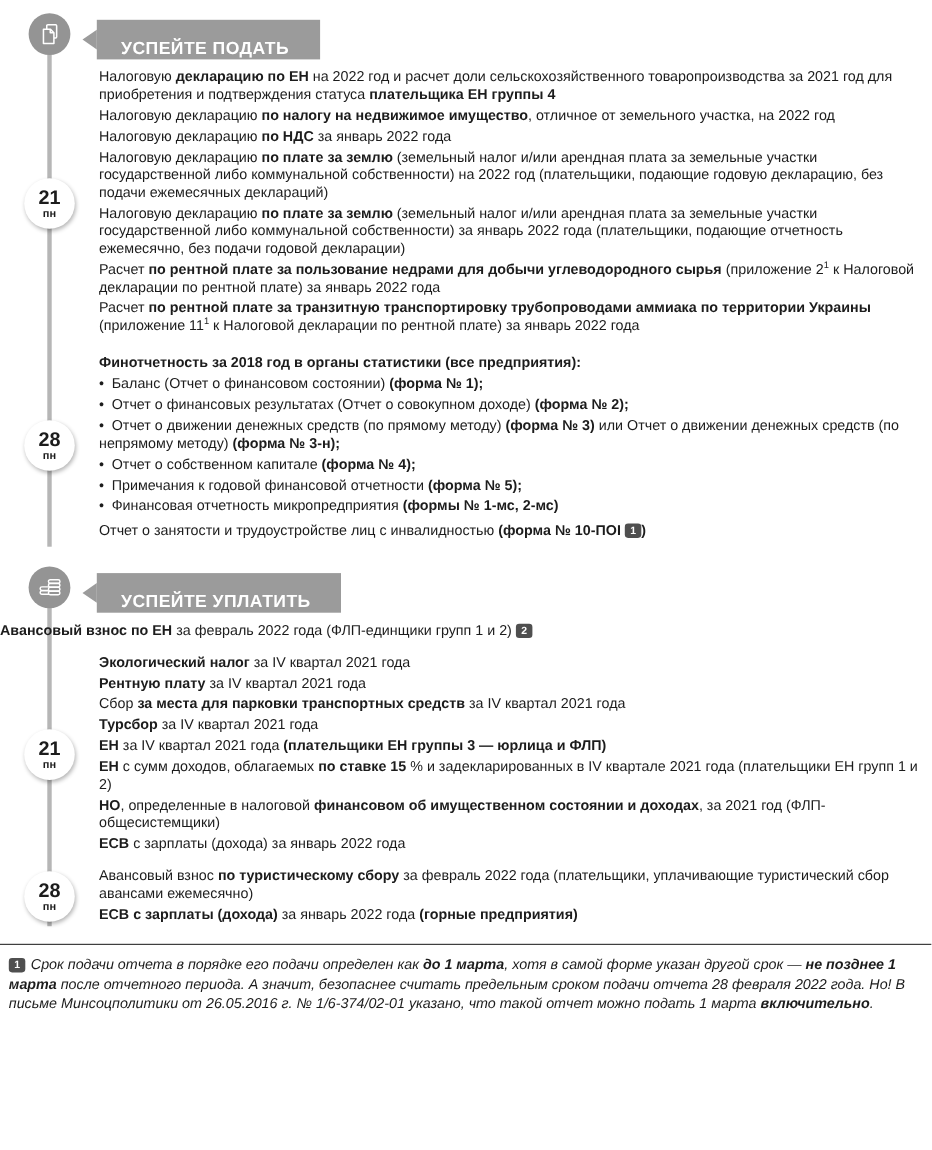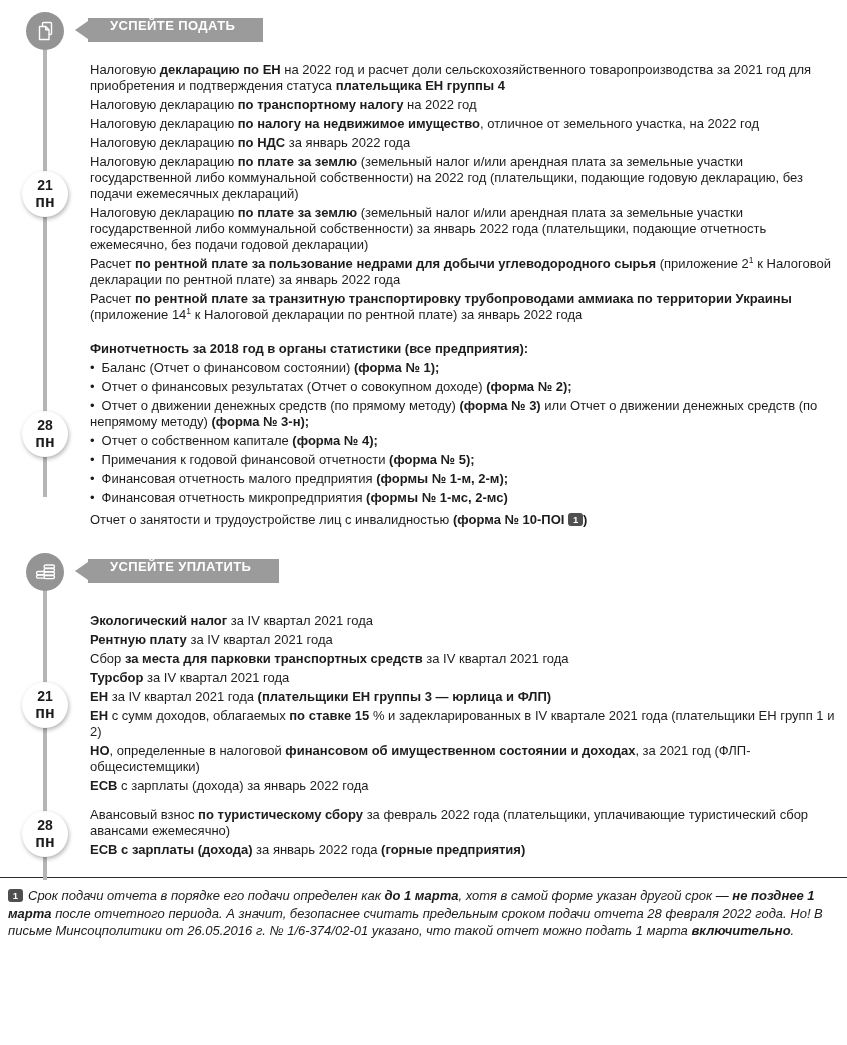--- a/index.html
+++ b/index.html
@@ -4,36 +4,36 @@
 <style>
   html,body{margin:0;padding:0;background:#fff;}
   body{font-family:"Liberation Sans",sans-serif;color:#1c1c1c;}
   .page{position:relative;width:847px;height:1045px;overflow:hidden;background:#fff;}
 
   section.cal{position:relative;}
   section.cal + section.cal{margin-top:20px;}
   .sec-head{position:relative;height:40px;}
   .icon-circle{position:absolute;left:26px;top:2px;width:38px;height:38px;border-radius:50%;
     background:#949494;display:flex;align-items:center;justify-content:center;z-index:2;}
-  .banner{position:absolute;left:88px;top:8px;height:24px;background:#9b9b9b;color:#fff;
-    display:flex;align-items:flex-start;padding:0 28px 0 22px;font-weight:bold;font-size:13px;
+  .banner{position:absolute;left:88px;top:8px;height:36px;background:#9b9b9b;color:#fff;
+    display:flex;align-items:flex-end;padding:0 28px 0 22px;font-weight:bold;font-size:16px;
     letter-spacing:.4px;white-space:nowrap;}
   .banner::before{content:"";position:absolute;left:-13px;top:50%;transform:translateY(-50%);
     border-style:solid;border-width:9px 13px 9px 0;border-color:transparent #9b9b9b transparent transparent;}
 
   .timeline{position:absolute;left:43px;width:4px;background:#b6b6b6;top:22px;z-index:0;}
 
   .groups{position:relative;padding-top:12px;}
   .group{display:flex;align-items:center;margin-bottom:10px;}
   .gutter{flex:0 0 90px;display:flex;justify-content:center;position:relative;z-index:1;}
   .date-circle{width:46px;height:46px;border-radius:50%;background:#fff;
     box-shadow:1px 2px 4px rgba(0,0,0,.3);display:flex;flex-direction:column;
     align-items:center;justify-content:center;}
-  .date-day{font-size:14px;font-weight:bold;line-height:1;}
-  .date-wd{font-size:16px;font-weight:bold;line-height:1;margin-top:2px;}
+  .date-day{font-size:18px;font-weight:bold;line-height:1;}
+  .date-wd{font-size:10px;font-weight:bold;line-height:1;margin-top:2px;}
   .items{flex:1;padding-right:8px;min-width:0;}
   .item{margin:0 0 3px 0;font-size:13px;line-height:16px;}
   .item.head{margin-top:5px;}
   .item.after-list{margin-top:6px;}
   .item .dot{display:inline-block;margin-right:7px;}
   .item b{font-weight:bold;}
   .sup{font-size:8.5px;vertical-align:super;line-height:0;}
   .chip{display:inline-block;min-width:13px;height:13px;padding:0 1px;background:#4f4f4f;
     color:#fff;border-radius:3px;font-size:9.5px;font-weight:bold;line-height:13px;
     text-align:center;font-style:normal;position:relative;top:-1px;}
@@ -67,44 +67,42 @@
         <div class="groups">
           <div class="group">
             <div class="gutter">
               <div class="date-circle">
                 <div class="date-day">21</div>
                 <div class="date-wd">пн</div>
               </div>
             </div>
             <div class="items">
               <p class="item"><span>Налоговую </span><b>декларацию по ЕН</b><span> на 2022 год и расчет доли сельскохозяйственного товаропроизводства за 2021 год для приобретения и подтверждения статуса </span><b>плательщика ЕН группы 4</b></p>
-              <p class="item"><span>Налоговую декларацию </span><b>по транспортному налогу</b><span> на 2022 год</span></p>
               <p class="item"><span>Налоговую декларацию </span><b>по налогу на недвижимое имущество</b><span>, отличное от земельного участка, на 2022 год</span></p>
               <p class="item"><span>Налоговую декларацию </span><b>по НДС</b><span> за январь 2022 года</span></p>
               <p class="item"><span>Налоговую декларацию </span><b>по плате за землю</b><span> (земельный налог и/или арендная плата за земельные участки государственной либо коммунальной собственности) на 2022 год (плательщики, подающие годовую декларацию, без подачи ежемесячных деклараций)</span></p>
               <p class="item"><span>Налоговую декларацию </span><b>по плате за землю</b><span> (земельный налог и/или арендная плата за земельные участки государственной либо коммунальной собственности) за январь 2022 года (плательщики, подающие отчетность ежемесячно, без подачи годовой декларации)</span></p>
               <p class="item"><span>Расчет </span><b>по рентной плате за пользование недрами для добычи углеводородного сырья</b><span> (приложение 2</span><span class="sup">1</span><span> к Налоговой декларации по рентной плате) за январь 2022 года</span></p>
-              <p class="item"><span>Расчет </span><b>по рентной плате за транзитную транспортировку трубопроводами аммиака по территории Украины</b><span> (приложение 14</span><span class="sup">1</span><span> к Налоговой декларации по рентной плате) за январь 2022 года</span></p>
+              <p class="item"><span>Расчет </span><b>по рентной плате за транзитную транспортировку трубопроводами аммиака по территории Украины</b><span> (приложение 11</span><span class="sup">1</span><span> к Налоговой декларации по рентной плате) за январь 2022 года</span></p>
             </div>
           </div>
           <div class="group">
             <div class="gutter">
               <div class="date-circle">
                 <div class="date-day">28</div>
                 <div class="date-wd">пн</div>
               </div>
             </div>
             <div class="items">
               <p class="item head"><b>Финотчетность за 2018 год в органы статистики (все предприятия):</b></p>
               <p class="item bullet"><span class="dot">•</span><span>Баланс (Отчет о финансовом состоянии) </span><b>(форма № 1);</b></p>
               <p class="item bullet"><span class="dot">•</span><span>Отчет о финансовых результатах (Отчет о совокупном доходе) </span><b>(форма № 2);</b></p>
               <p class="item bullet"><span class="dot">•</span><span>Отчет о движении денежных средств (по прямому методу) </span><b>(форма № 3)</b><span> или Отчет о движении денежных средств (по непрямому методу) </span><b>(форма № 3-н);</b></p>
               <p class="item bullet"><span class="dot">•</span><span>Отчет о собственном капитале </span><b>(форма № 4);</b></p>
               <p class="item bullet"><span class="dot">•</span><span>Примечания к годовой финансовой отчетности </span><b>(форма № 5);</b></p>
-              <p class="item bullet"><span class="dot">•</span><span>Финансовая отчетность малого предприятия </span><b>(формы № 1-м, 2-м);</b></p>
               <p class="item bullet"><span class="dot">•</span><span>Финансовая отчетность микропредприятия </span><b>(формы № 1-мс, 2-мс)</b></p>
               <p class="item after-list"><span>Отчет о занятости и трудоустройстве лиц с инвалидностью </span><b>(форма № 10-ПОІ</b><span> </span><span class="chip">1</span><b>)</b></p>
             </div>
           </div>
         </div>
       </section>
       <section class="cal">
         <div class="sec-head">
           <div class="icon-circle">
             <svg width="23" height="21" viewBox="0 0 23 21">
@@ -118,20 +116,23 @@
               </g>
             </svg>
           </div>
           <div class="banner">
             <span>УСПЕЙТЕ УПЛАТИТЬ</span>
           </div>
         </div>
         <div class="timeline" style="height: 307px;"></div>
         <div class="groups">
           <div class="group">
+            <div class="items">
+              <p class="item"><b>Авансовый взнос по ЕН</b><span> за февраль 2022 года (ФЛП-единщики групп 1 и 2) </span><span class="chip">2</span></p>
+            </div>
           </div>
           <div class="group">
             <div class="gutter">
               <div class="date-circle">
                 <div class="date-day">21</div>
                 <div class="date-wd">пн</div>
               </div>
             </div>
             <div class="items">
               <p class="item"><b>Экологический налог</b><span> за IV квартал 2021 года</span></p>

